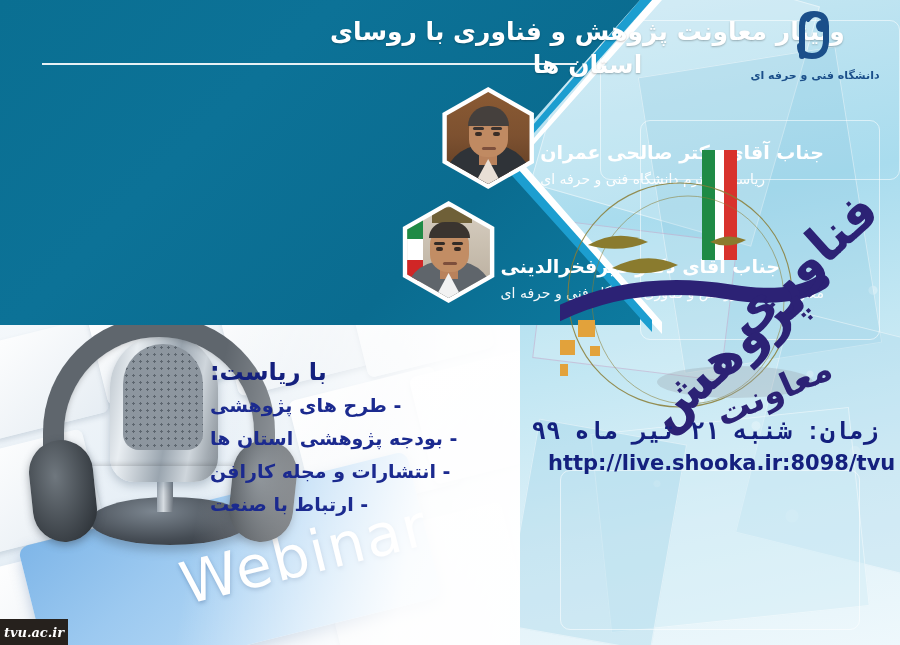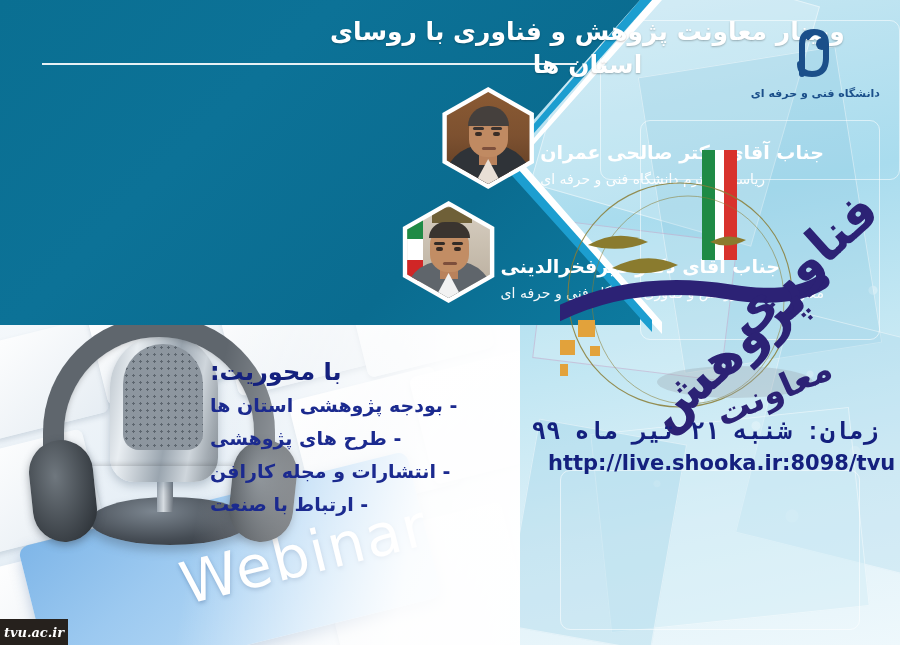--- a/index.html
+++ b/index.html
@@ -159,21 +159,21 @@
   .face2 .neck{position:absolute;left:38px;bottom:20px;width:18px;height:18px;background:#b9825c;}
   .face2 .head{position:absolute;left:28px;top:20px;width:39px;height:47px;border-radius:20px 20px 18px 18px;background:#c28d64;}
   .face2 .hair{position:absolute;left:27px;top:17px;width:41px;height:16px;border-radius:20px 20px 0 0;background:#3a342f;}
   .face2 .brow{position:absolute;top:37px;width:11px;height:3px;background:#332c27;border-radius:2px;}
   .face2 .brow.l{left:32px;} .face2 .brow.r{left:50px;}
   .face2 .eye{position:absolute;top:42px;width:7px;height:4px;background:#372a23;border-radius:3px;}
   .face2 .eye.l{left:34px;} .face2 .eye.r{left:52px;}
   .face2 .mouth{position:absolute;left:41px;top:57px;width:14px;height:3px;background:#7d4f3c;border-radius:2px;}
 
   
-  .uni-logo{position:absolute;right:20px;top:24px;width:130px;height:92px;}
+  .uni-logo{position:absolute;right:20px;top:6px;width:130px;height:92px;text-align:center;}
   .uni-mark{width:130px;height:58px;}
   .uni-name{font-size:11px;color:#1b4f8a;font-weight:bold;margin-top:1px;letter-spacing:.5px;}
 
   
   .callig{position:absolute;right:10px;top:150px;width:330px;height:270px;}
   .callig svg{position:absolute;left:0;top:0;}
   .callig-word{
     position:absolute;color:#2c2275;font-weight:bold;white-space:nowrap;
     font-family:"DejaVu Sans","Liberation Sans",sans-serif;
   }
@@ -336,23 +336,23 @@
       <rect x="30" y="196" width="10" height="10" fill="#e2a23b"></rect>
 
       <ellipse cx="175" cy="232" rx="78" ry="16" fill="#9aa7ae" opacity=".35"></ellipse>
     </svg>
     <div class="callig-word cw1">فناوری</div>
     <div class="callig-word cw2">پژوهش</div>
     <div class="callig-word cw3">معاونت</div>
   </div>
 
   <div class="agenda">
-    <div class="agenda-head">با محوریت:</div>
+    <div class="agenda-head">با ریاست:</div>
+    <div class="agenda-item">- طرح های پژوهشی</div>
     <div class="agenda-item">- بودجه پژوهشی استان ها</div>
-    <div class="agenda-item">- طرح های پژوهشی</div>
     <div class="agenda-item">- انتشارات و مجله کارافن</div>
     <div class="agenda-item">- ارتباط با صنعت</div>
   </div>
 
   <div class="info">
     <div class="info-line">زمان: شنبه ۲۱ تیر ماه ۹۹</div>
     <div class="info-url">http://live.shooka.ir:8098/tvu</div>
   </div>
 
   <div class="watermark">

